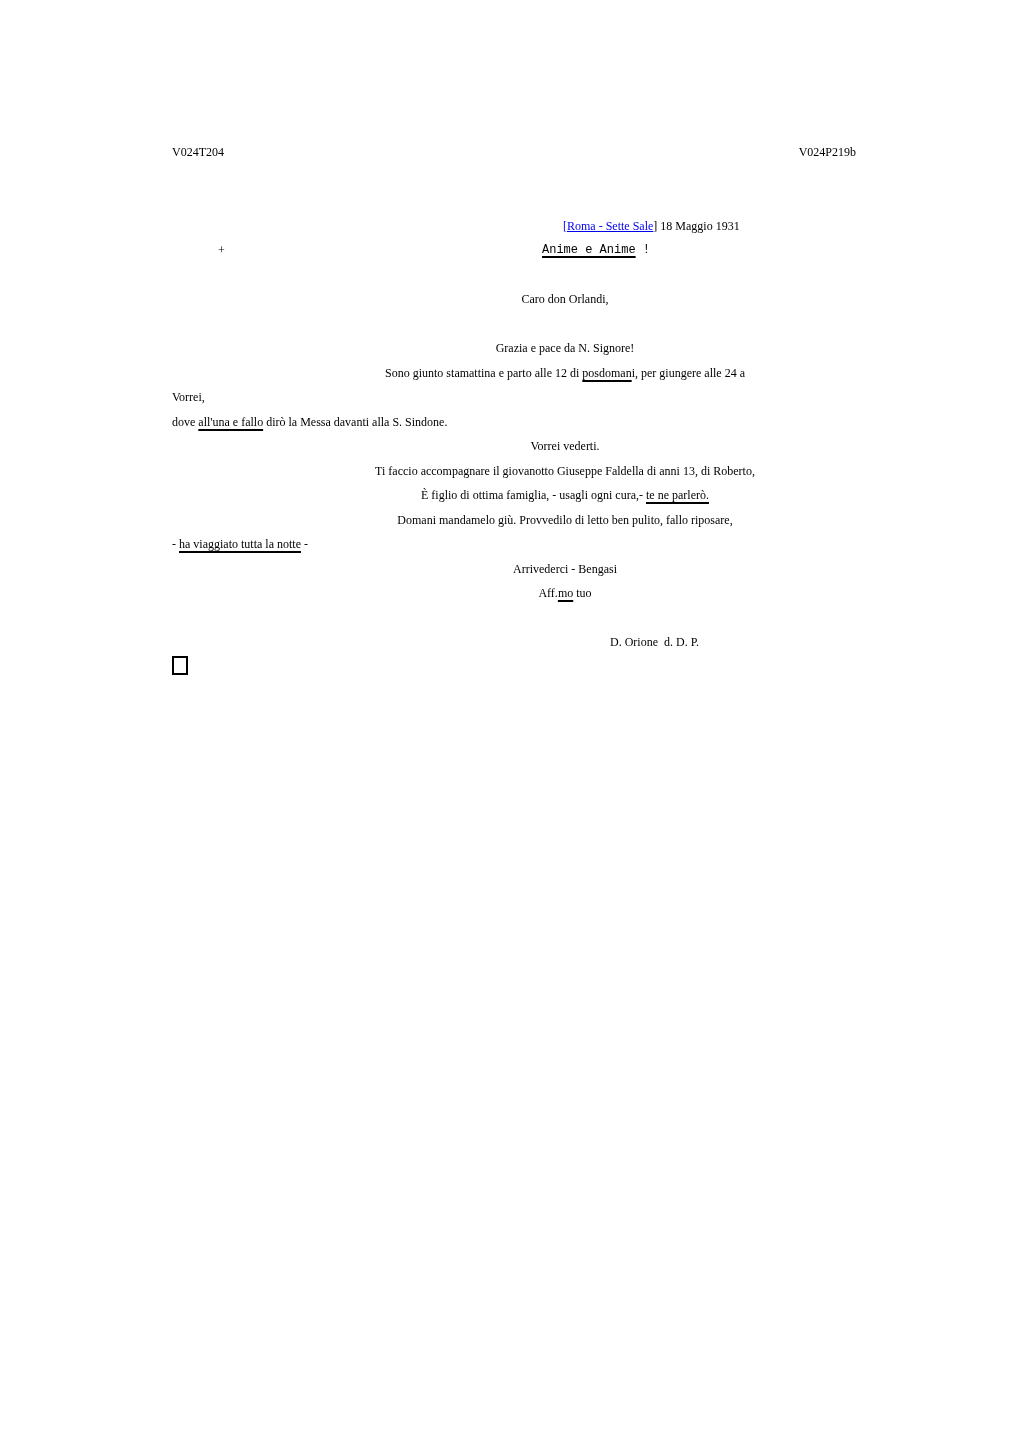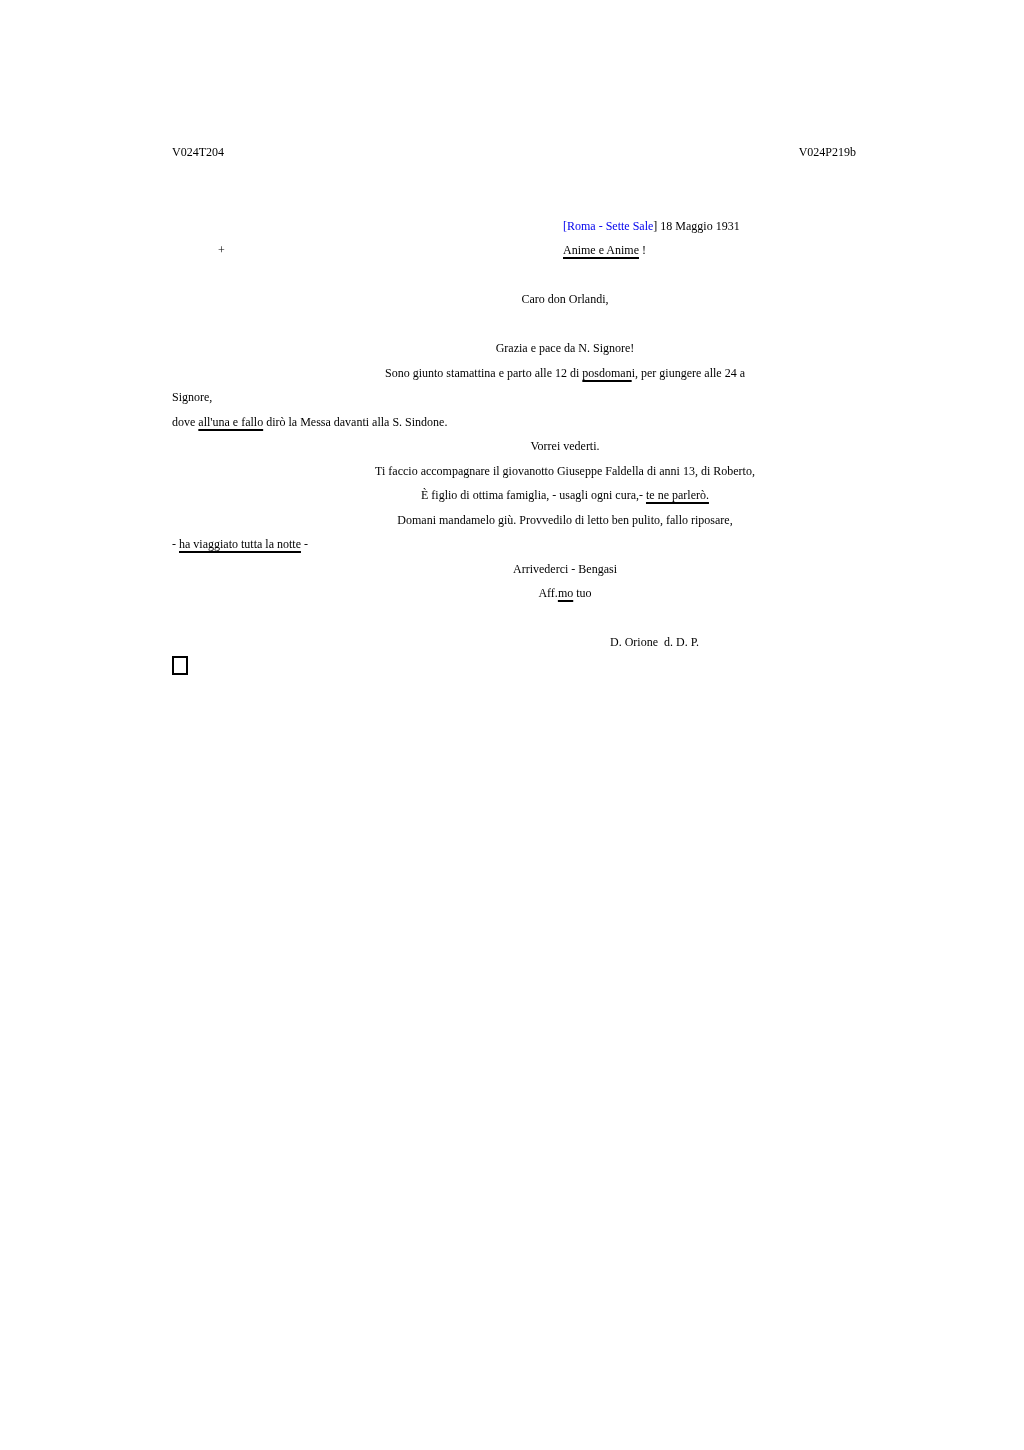--- a/index.html
+++ b/index.html
@@ -65,28 +65,28 @@
 
 <div class="page">
   <div class="content">
     <div class="head-row">
       <span>V024T204</span>
       <span>V024P219b</span>
     </div>
     <div id="letter-body">
         <div class="line"></div>
         <div class="line"></div>
-        <div class="line"><span class="abs" style="left: 391px;"><span style="color: rgb(0, 0, 238);">[Roma - Sette Sale</span><span>] 18 Maggio 1931</span></span></div>
-        <div class="line"><span class="indent-inline"><span>+</span></span><span class="abs" style="left: 391px;"><span class="u">Anime e Anime</span><span> !</span></span></div>
+        <div class="line"><span class="abs" style="left: 391px;"><span style="color: rgb(0, 0, 238); text-decoration: underline;">[Roma - Sette Sale</span><span>] 18 Maggio 1931</span></span></div>
+        <div class="line"><span class="indent-inline"><span>+</span></span><span class="abs" style="left: 370px; font-family: Liberation Mono, monospace;"><span class="u">Anime e Anime</span><span> !</span></span></div>
         <div class="line"></div>
         <div class="line indent"><span><span>Caro don Orlandi,</span></span></div>
         <div class="line"></div>
         <div class="line indent"><span><span>Grazia e pace da N. Signore!</span></span></div>
         <div class="line indent"><span><span>Sono giunto stamattina e parto alle 12 di </span><span class="u">posdoman</span><span>i, per giungere alle 24 a</span></span></div>
-        <div class="line"><span><span>Signore,</span></span></div>
+        <div class="line"><span><span>Vorrei,</span></span></div>
         <div class="line"><span><span>dove </span><span class="u">all'una e fallo</span><span> dirò la Messa davanti alla S. Sindone.</span></span></div>
         <div class="line indent"><span><span>Vorrei vederti.</span></span></div>
         <div class="line indent"><span><span>Ti faccio accompagnare il giovanotto Giuseppe Faldella di anni 13, di Roberto,</span></span></div>
         <div class="line indent"><span><span>È figlio di ottima famiglia, - usagli ogni cura,- </span><span class="u">te ne parlerò.</span></span></div>
         <div class="line indent"><span><span>Domani mandamelo giù. Provvedilo di letto ben pulito, fallo riposare,</span></span></div>
         <div class="line"><span><span>- </span><span class="u">ha viaggiato tutta la notte</span><span> -</span></span></div>
         <div class="line indent"><span><span>Arrivederci - Bengasi</span></span></div>
         <div class="line indent"><span><span>Aff.</span><span class="u">mo</span><span> tuo</span></span></div>
         <div class="line"></div>
         <div class="line"><span class="abs" style="left: 438px;"><span>D. Orione  d. D. P.</span></span></div>

